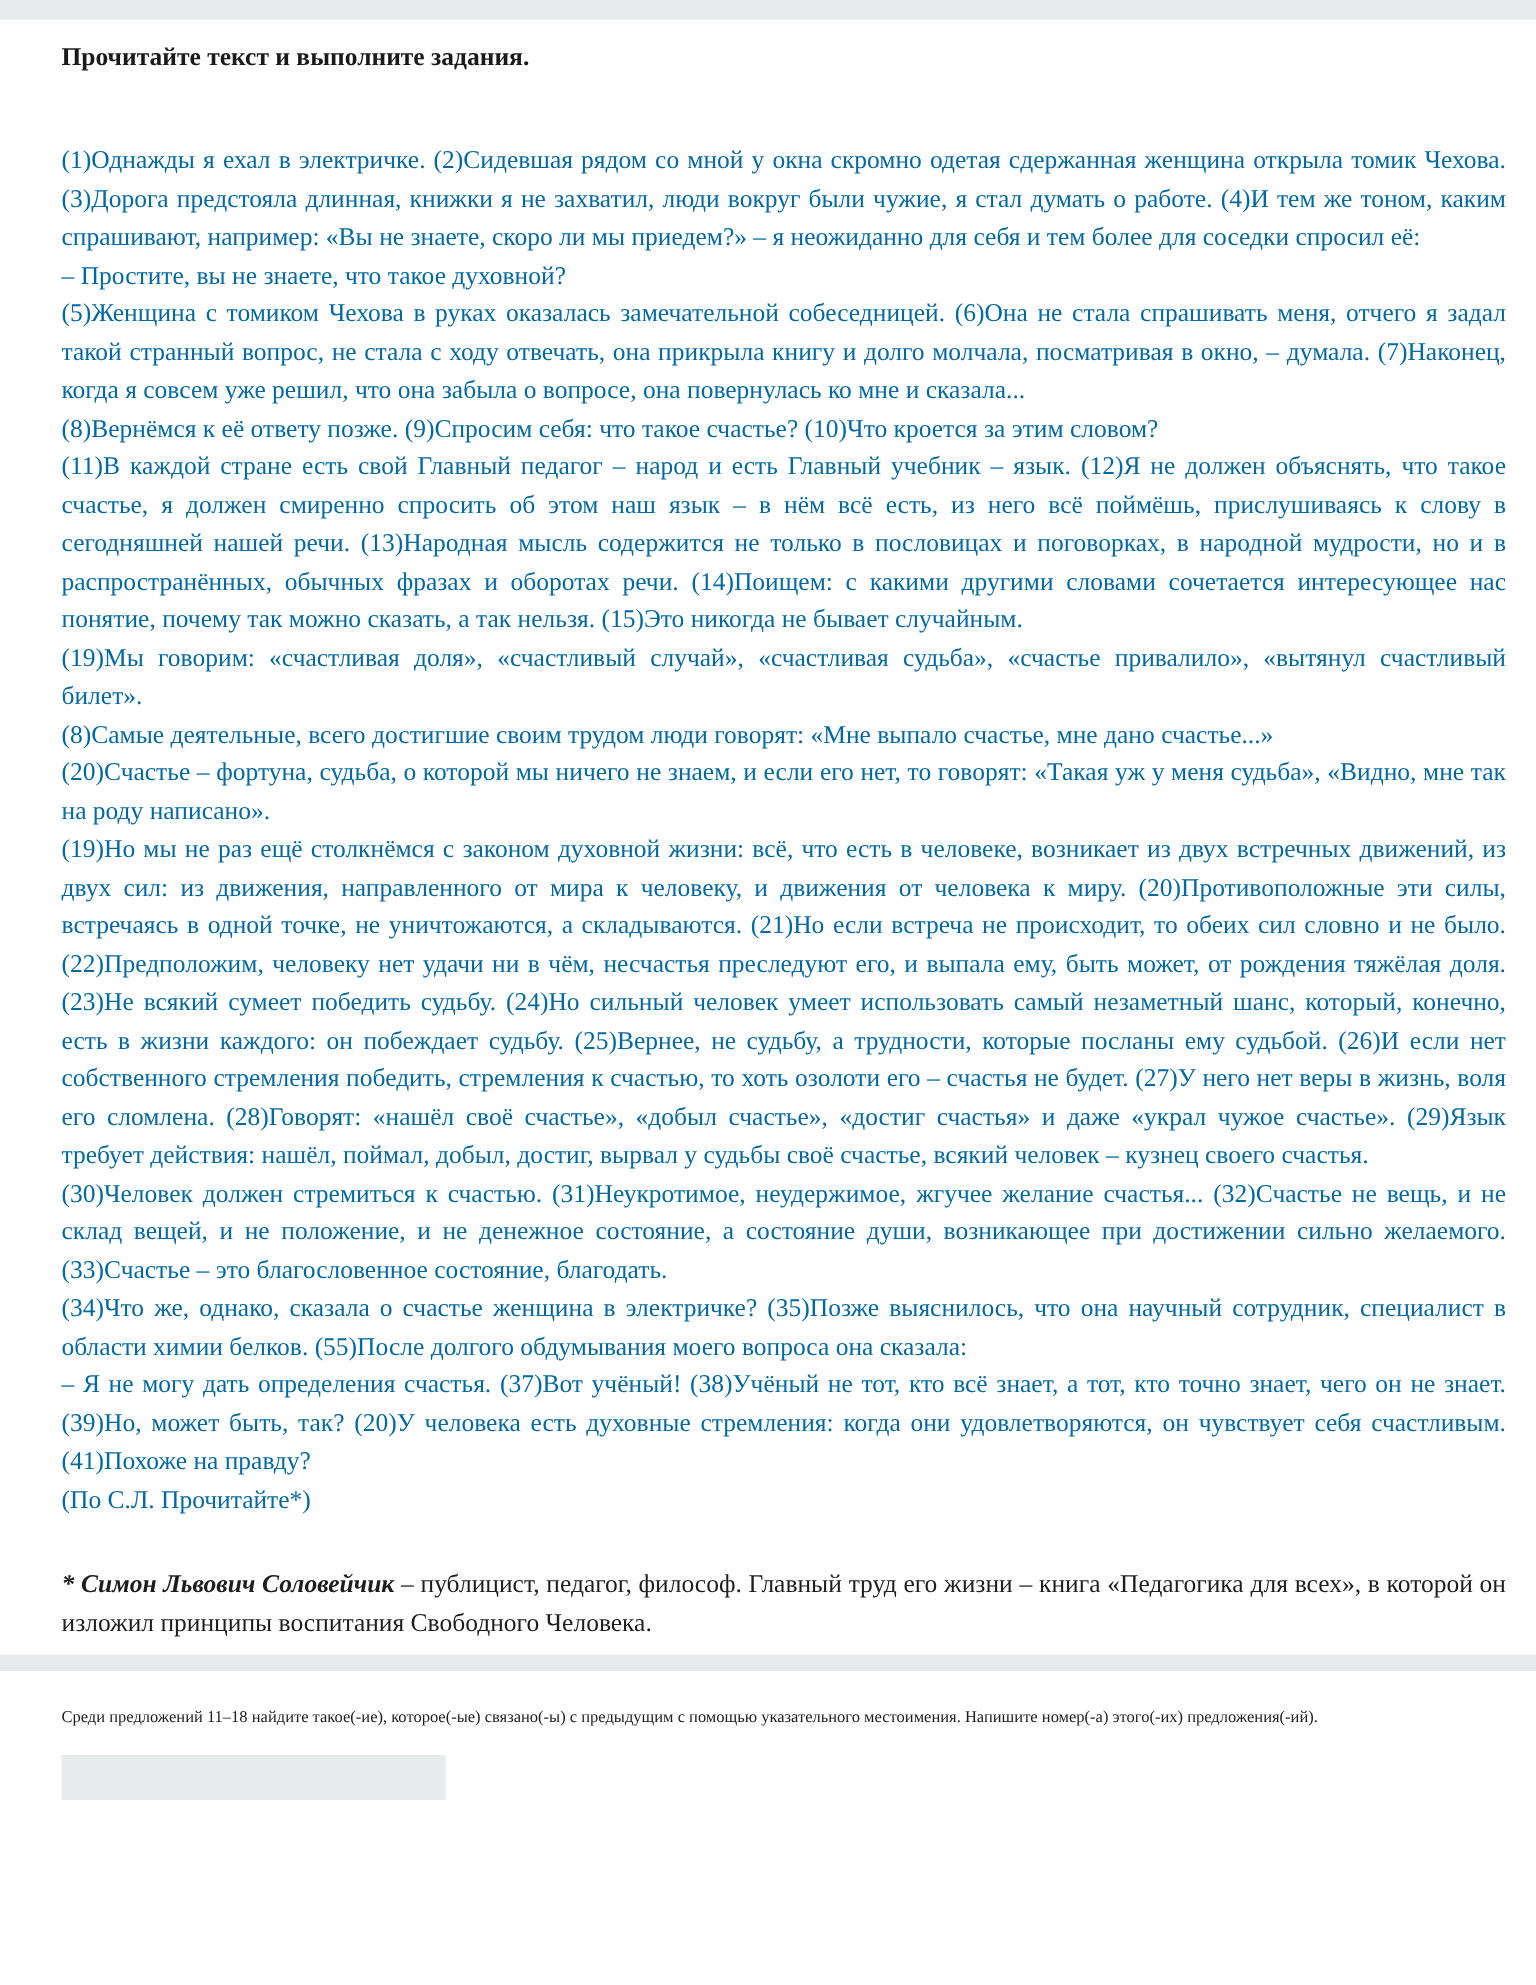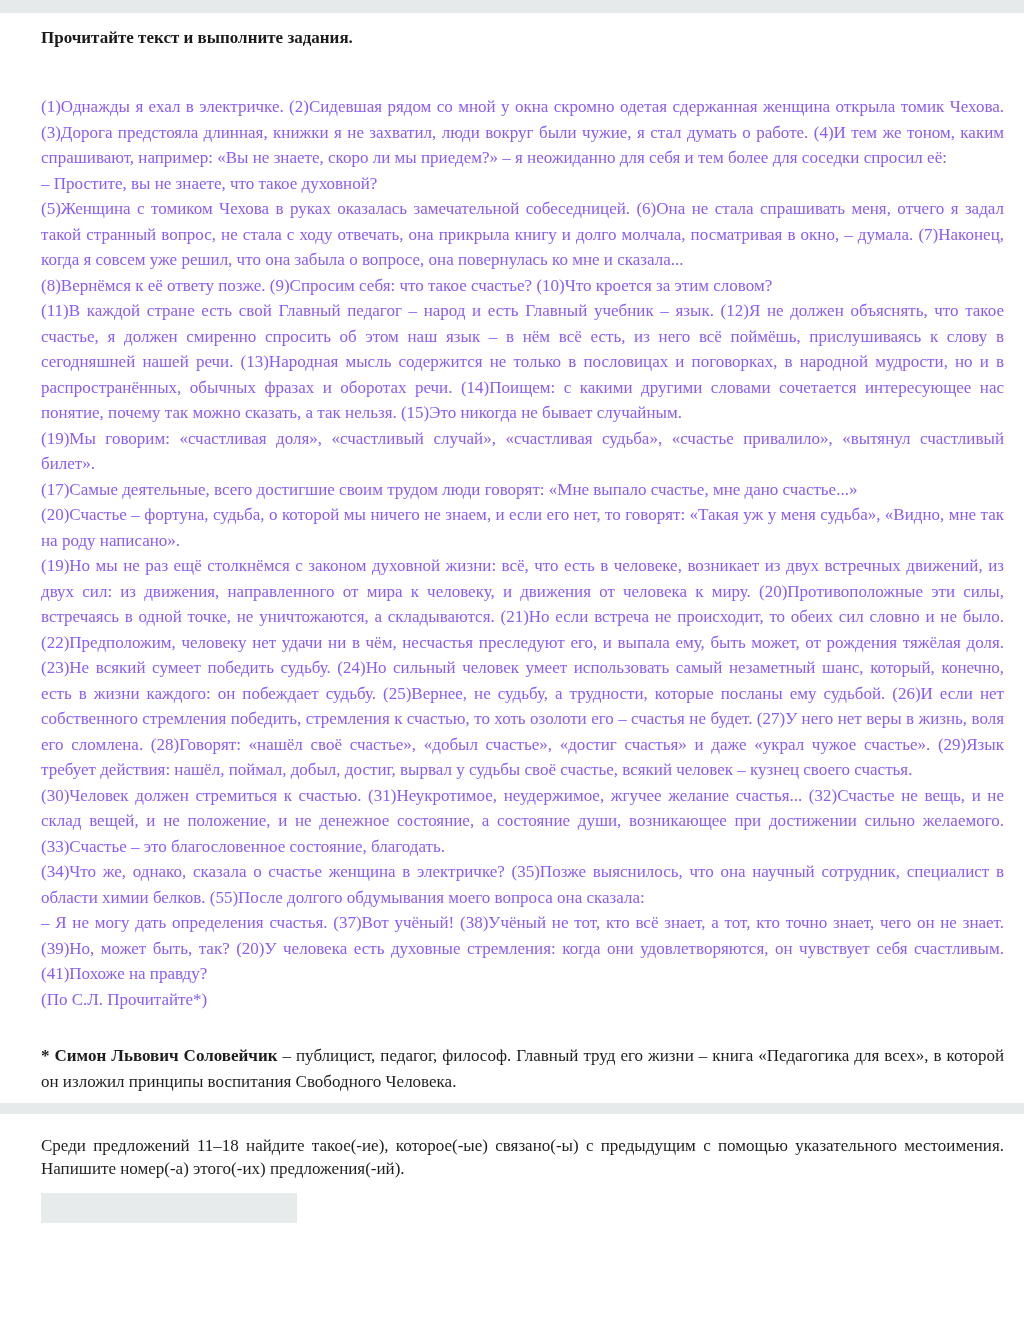--- a/index.html
+++ b/index.html
@@ -31,53 +31,54 @@
   }
 
   .text-passage {
     margin-top: 46px;
   }
 
   .text-passage p {
     font-size: 17px;
     line-height: 25.5px;
     text-align: justify;
-    color: #8b5cf6;
+    color: #0369a1;
   }
 
   .footnote {
     margin-top: 31px;
     font-size: 17px;
     line-height: 25.5px;
     text-align: justify;
     color: #1d1d1d;
   }
   .footnote .author {
     font-weight: bold;
+    font-style: italic;
   }
 
   .section-divider {
     margin-top: 9px;
     width: 100%;
     height: 11px;
     background: #e7eaeb;
     border: none;
   }
 
   .task-title {
     margin-top: 17px;
     font-size: 17px;
     line-height: 20px;
     font-weight: bold;
     color: #1a1a1a;
   }
 
   .task-description {
     margin-top: 20px;
-    font-size: 17px;
+    font-size: 11px;
     line-height: 23px;
     text-align: justify;
     color: #1d1d1d;
   }
 
   .answer-input {
     display: block;
     margin-top: 13px;
     width: 256px;
     height: 30px;
@@ -98,21 +99,21 @@
 <div class="content">
   <div class="page-title">Прочитайте текст и выполните задания.</div>
 
   <div class="text-passage">
       <p>(1)Однажды я ехал в электричке. (2)Сидевшая рядом со мной у окна скромно одетая сдержанная женщина открыла томик Чехова. (3)Дорога предстояла длинная, книжки я не захватил, люди вокруг были чужие, я стал думать о работе. (4)И тем же тоном, каким спрашивают, например: «Вы не знаете, скоро ли мы приедем?» – я неожиданно для себя и тем более для соседки спросил её:</p>
       <p>– Простите, вы не знаете, что такое духовной?</p>
       <p>(5)Женщина с томиком Чехова в руках оказалась замечательной собеседницей. (6)Она не стала спрашивать меня, отчего я задал такой странный вопрос, не стала с ходу отвечать, она прикрыла книгу и долго молчала, посматривая в окно, – думала. (7)Наконец, когда я совсем уже решил, что она забыла о вопросе, она повернулась ко мне и сказала...</p>
       <p>(8)Вернёмся к её ответу позже. (9)Спросим себя: что такое счастье? (10)Что кроется за этим словом?</p>
       <p>(11)В каждой стране есть свой Главный педагог – народ и есть Главный учебник – язык. (12)Я не должен объяснять, что такое счастье, я должен смиренно спросить об этом наш язык – в нём всё есть, из него всё поймёшь, прислушиваясь к слову в сегодняшней нашей речи. (13)Народная мысль содержится не только в пословицах и поговорках, в народной мудрости, но и в распространённых, обычных фразах и оборотах речи. (14)Поищем: с какими другими словами сочетается интересующее нас понятие, почему так можно сказать, а так нельзя. (15)Это никогда не бывает случайным.</p>
       <p>(19)Мы говорим: «счастливая доля», «счастливый случай», «счастливая судьба», «счастье привалило», «вытянул счастливый билет».</p>
-      <p>(17)Самые деятельные, всего достигшие своим трудом люди говорят: «Мне выпало счастье, мне дано счастье...»</p>
+      <p>(8)Самые деятельные, всего достигшие своим трудом люди говорят: «Мне выпало счастье, мне дано счастье...»</p>
       <p>(20)Счастье – фортуна, судьба, о которой мы ничего не знаем, и если его нет, то говорят: «Такая уж у меня судьба», «Видно, мне так на роду написано».</p>
       <p>(19)Но мы не раз ещё столкнёмся с законом духовной жизни: всё, что есть в человеке, возникает из двух встречных движений, из двух сил: из движения, направленного от мира к человеку, и движения от человека к миру. (20)Противоположные эти силы, встречаясь в одной точке, не уничтожаются, а складываются. (21)Но если встреча не происходит, то обеих сил словно и не было. (22)Предположим, человеку нет удачи ни в чём, несчастья преследуют его, и выпала ему, быть может, от рождения тяжёлая доля. (23)Не всякий сумеет победить судьбу. (24)Но сильный человек умеет использовать самый незаметный шанс, который, конечно, есть в жизни каждого: он побеждает судьбу. (25)Вернее, не судьбу, а трудности, которые посланы ему судьбой. (26)И если нет собственного стремления победить, стремления к счастью, то хоть озолоти его – счастья не будет. (27)У него нет веры в жизнь, воля его сломлена. (28)Говорят: «нашёл своё счастье», «добыл счастье», «достиг счастья» и даже «украл чужое счастье». (29)Язык требует действия: нашёл, поймал, добыл, достиг, вырвал у судьбы своё счастье, всякий человек – кузнец своего счастья.</p>
       <p>(30)Человек должен стремиться к счастью. (31)Неукротимое, неудержимое, жгучее желание счастья... (32)Счастье не вещь, и не склад вещей, и не положение, и не денежное состояние, а состояние души, возникающее при достижении сильно желаемого. (33)Счастье – это благословенное состояние, благодать.</p>
       <p>(34)Что же, однако, сказала о счастье женщина в электричке? (35)Позже выяснилось, что она научный сотрудник, специалист в области химии белков. (55)После долгого обдумывания моего вопроса она сказала:</p>
       <p>– Я не могу дать определения счастья. (37)Вот учёный! (38)Учёный не тот, кто всё знает, а тот, кто точно знает, чего он не знает. (39)Но, может быть, так? (20)У человека есть духовные стремления: когда они удовлетворяются, он чувствует себя счастливым. (41)Похоже на правду?</p>
       <p>(По С.Л. Прочитайте*)</p>
     </div>
 
   <p class="footnote">
     <span class="author">* Симон Львович Соловейчик</span><span> – публицист, педагог, философ. Главный труд его жизни – книга «Педагогика для всех», в которой он изложил принципы воспитания Свободного Человека.</span>

